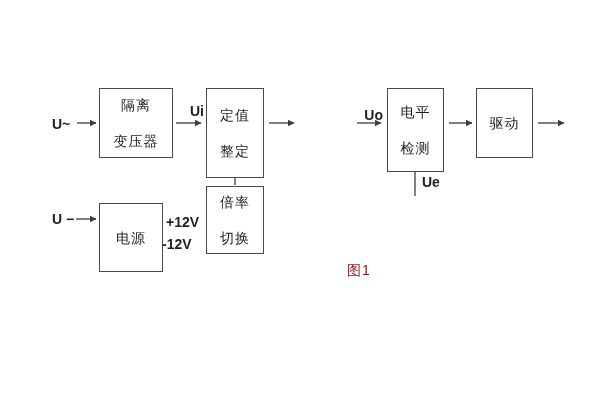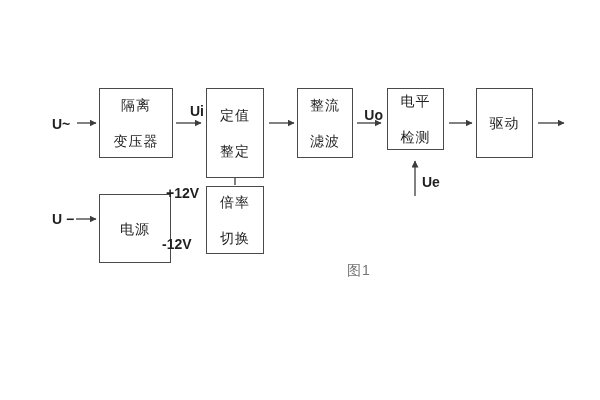--- a/index.html
+++ b/index.html
@@ -12,21 +12,21 @@
     position:absolute;box-sizing:border-box;border:1px solid #4a4a4a;background:#ffffff;
     display:flex;flex-direction:column;align-items:center;justify-content:center;
     gap:22px;font-size:14px;line-height:14px;letter-spacing:1px;color:#1f1f1f;
   }
   .box span{display:block;white-space:nowrap;}
   .sig{
     position:absolute;font-size:14px;line-height:16px;font-weight:600;
     color:#1f1f1f;white-space:nowrap;
   }
   .caption{
-    position:absolute;font-size:14px;line-height:16px;color:#737373;
+    position:absolute;font-size:14px;line-height:16px;color:#7f1d1d;
     text-align:center;letter-spacing:1px;
   }
   .ctr{text-align:right;}
 </style>
 </head>
 <body>
 
 <div class="canvas">
 
   <svg class="wires" viewBox="0 0 600 400" xmlns="http://www.w3.org/2000/svg">
@@ -53,54 +53,50 @@
   <div class="box" style="left:54px;top:88px;width:74px;height:70px">
     <span>隔离</span>
     <span>变压器</span>
   </div>
 
   <div class="box" style="left:161px;top:88px;width:58px;height:90px">
     <span>定值</span>
     <span>整定</span>
   </div>
 
-  <div class="box" style="left:252px;top:88px;width:56px;height:70px">
-    <span>整流</span>
-    <span>滤波</span>
-  </div>
 
-  <div class="box" style="left:342px;top:88px;width:57px;height:62px">
+  <div class="box" style="left:342px;top:88px;width:57px;height:84px">
     <span>电平</span>
     <span>检测</span>
   </div>
 
   <div class="box" style="left:431px;top:88px;width:57px;height:70px">
     <span>驱动</span>
   </div>
 
 
-  <div class="box" style="left:54px;top:194px;width:72px;height:69px">
+  <div class="box" style="left:54px;top:203px;width:64px;height:69px">
     <span>电源</span>
   </div>
 
   <div class="box" style="left:161px;top:186px;width:58px;height:68px">
     <span>倍率</span>
     <span>切换</span>
   </div>
 
 
   <div class="sig" style="left:7px;top:116px">U~</div>
 
   <div class="sig ctr" style="left:131px;top:103px;width:28px">Ui</div>
 
   <div class="sig ctr" style="left:310px;top:107px;width:28px">Uo</div>
 
   <div class="sig" style="left:377px;top:174px">Ue</div>
 
   <div class="sig" style="left:7px;top:211px">U −</div>
 
-  <div class="sig" style="left:121px;top:185px">+12V</div>
+  <div class="sig" style="left:121px;top:214px">+12V</div>
 
   <div class="sig" style="left:117px;top:236px">-12V</div>
 
   <div class="caption" style="left:290px;top:262px;width:48px">图1</div>
 
 </div>
 
 </body></html>

